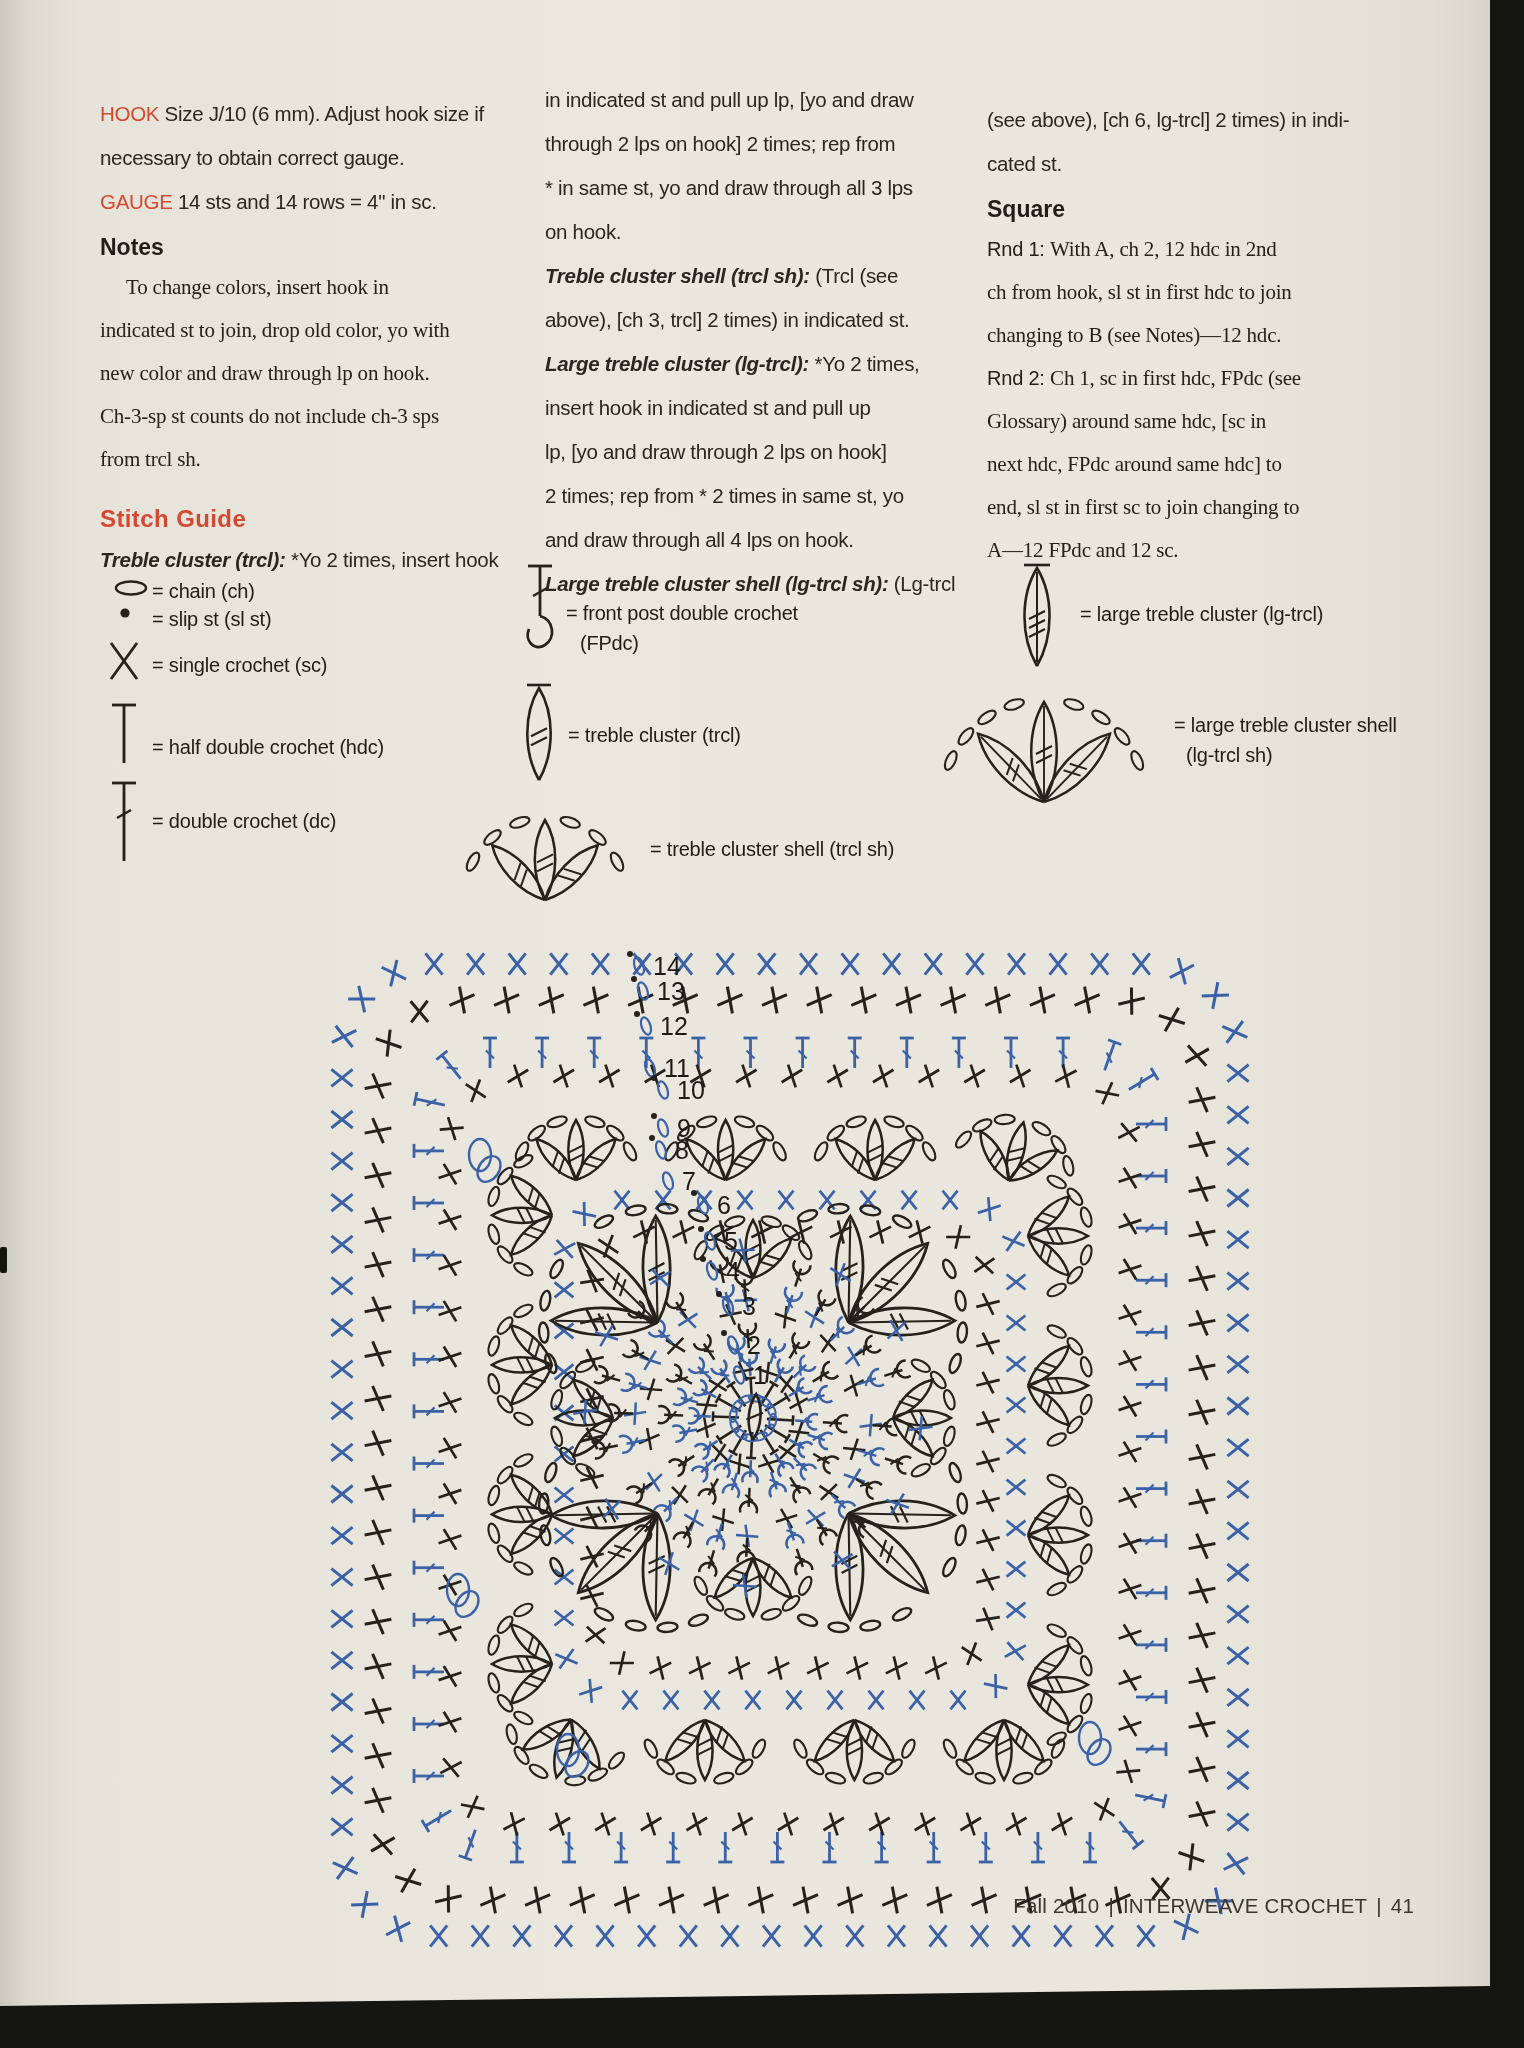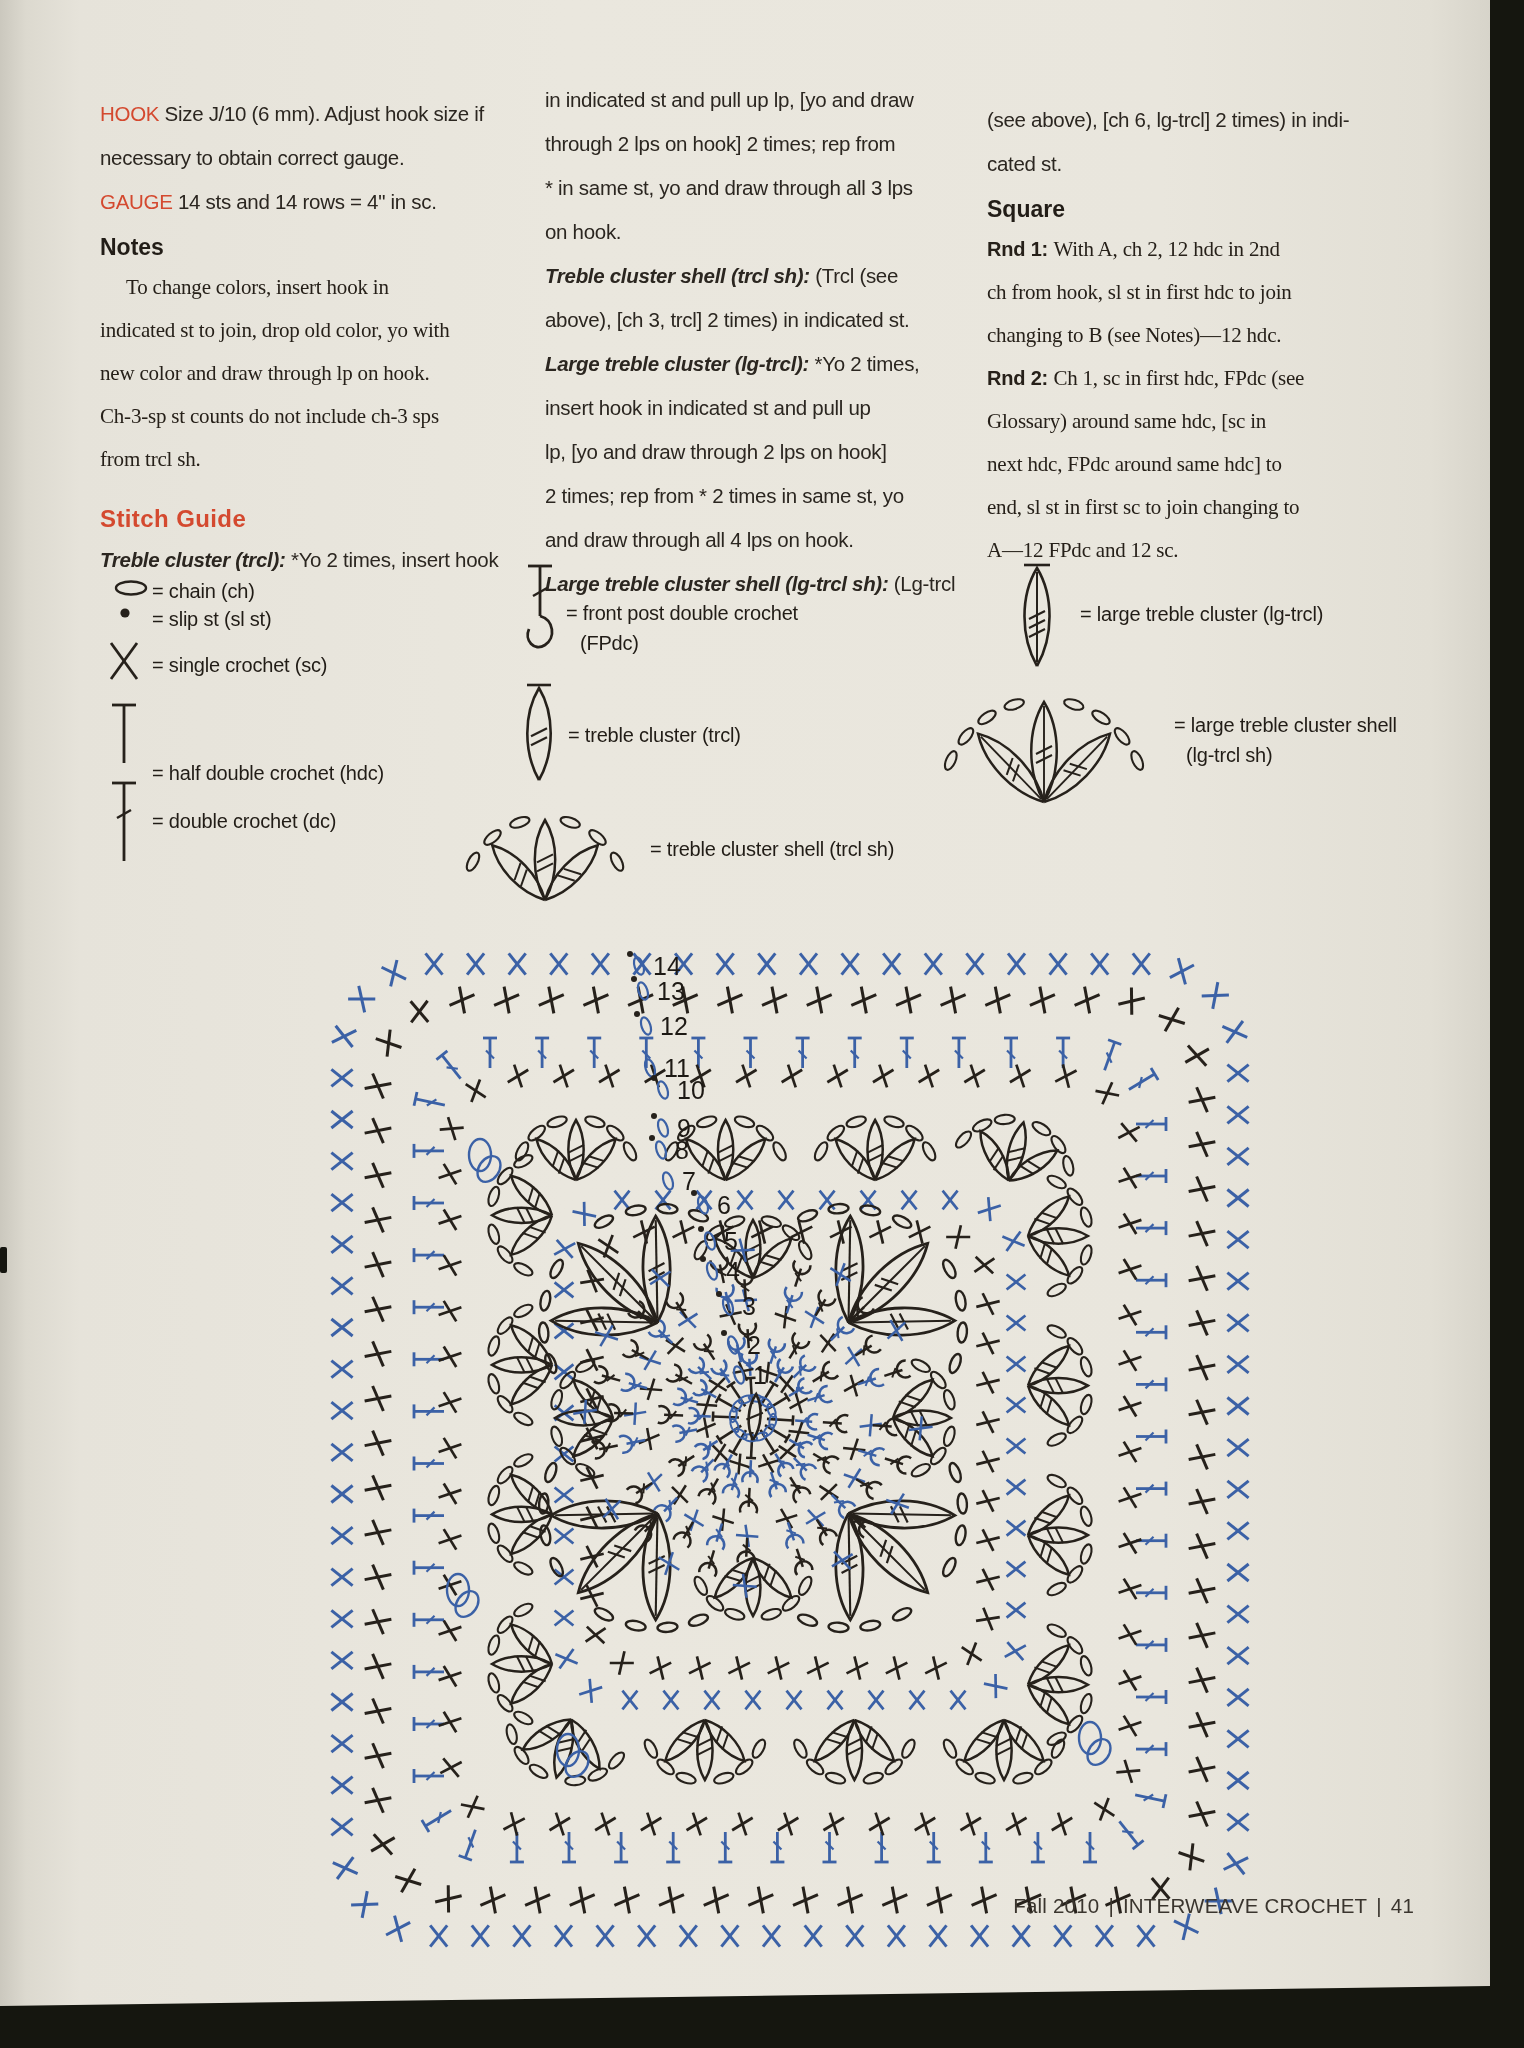--- a/index.html
+++ b/index.html
@@ -13,21 +13,21 @@
   .ln{margin:12px;white-space:nowrap;}
   .ln.sans{font-family:"Liberation Sans",sans-serif;font-size:20.5px;line-height:32px;letter-spacing:-0.3px;color:#2b2620;}
   .ln.serif{font-family:"Liberation Serif",serif;font-size:21px;line-height:31px;letter-spacing:-0.2px;color:#262019;}
   .ln.ind{text-indent:26px;}
   .ln.h1{font-family:"Liberation Sans",sans-serif;font-weight:700;font-size:23px;line-height:26px;
          color:#221d17;margin-top:16px;margin-bottom:9px;}
   .ln.h2{font-family:"Liberation Sans",sans-serif;font-weight:700;font-size:24px;line-height:27px;
          color:#d4492f;margin-top:30px;margin-bottom:10px;letter-spacing:.4px;}
   .ln .red{color:#d4492f;}
   .ln .bi{font-weight:700;font-style:italic;}
-  .ln .bl{font-family:"Liberation Sans",sans-serif;font-weight:700;font-size:20px;text-align:right;}
+  .ln .bl{font-family:"Liberation Sans",sans-serif;font-weight:400;font-size:20px;text-align:right;}
   .legend-item{position:absolute;}
   .legend-label{position:absolute;font-family:"Liberation Sans",sans-serif;font-size:20px;line-height:26px;
          letter-spacing:-0.2px;color:#211c16;white-space:nowrap;}
   .legend-sym{position:absolute;}
   #chart{position:absolute;left:330px;top:950px;}
   .footer{position:absolute;top:1894px;left:0;width:1414px;text-align:right;
           font-family:"Liberation Sans",sans-serif;font-size:20.5px;color:#3a352e;letter-spacing:.2px;}
   .footer .pipe{padding:0 9px;font-weight:400;color:#3a352e;}
 </style>
 </head>
@@ -95,21 +95,21 @@
               <line x1="5" y1="5" x2="31" y2="41" stroke="#26211b" fill="none" stroke-width="2.8"></line>
               <line x1="5" y1="41" x2="31" y2="5" stroke="#26211b" fill="none" stroke-width="2.8"></line>
             </svg></div>
           <div class="legend-label" style="left: 152px; top: 652px;">= single crochet (sc)</div>
         </div>
         <div class="legend-item">
           <div class="legend-sym" style="left: 108px; top: 702px;"><svg width="32" height="64">
               <line x1="4" y1="3" x2="28" y2="3" stroke="#26211b" fill="none" stroke-width="2.8"></line>
               <line x1="16" y1="3" x2="16" y2="61" stroke="#26211b" fill="none" stroke-width="2.8"></line>
             </svg></div>
-          <div class="legend-label" style="left: 152px; top: 760px;">= half double crochet (hdc)</div>
+          <div class="legend-label" style="left: 152px; top: 734px;">= half double crochet (hdc)</div>
         </div>
         <div class="legend-item">
           <div class="legend-sym" style="left: 108px; top: 780px;"><svg width="32" height="84">
               <line x1="4" y1="3" x2="28" y2="3" stroke="#26211b" fill="none" stroke-width="2.8"></line>
               <line x1="16" y1="3" x2="16" y2="81" stroke="#26211b" fill="none" stroke-width="2.8"></line>
               <line x1="9" y1="38" x2="23" y2="30" stroke="#26211b" fill="none" stroke-width="2.4"></line>
             </svg></div>
           <div class="legend-label" style="left: 152px; top: 808px;">= double crochet (dc)</div>
         </div>
         <div class="legend-item">

